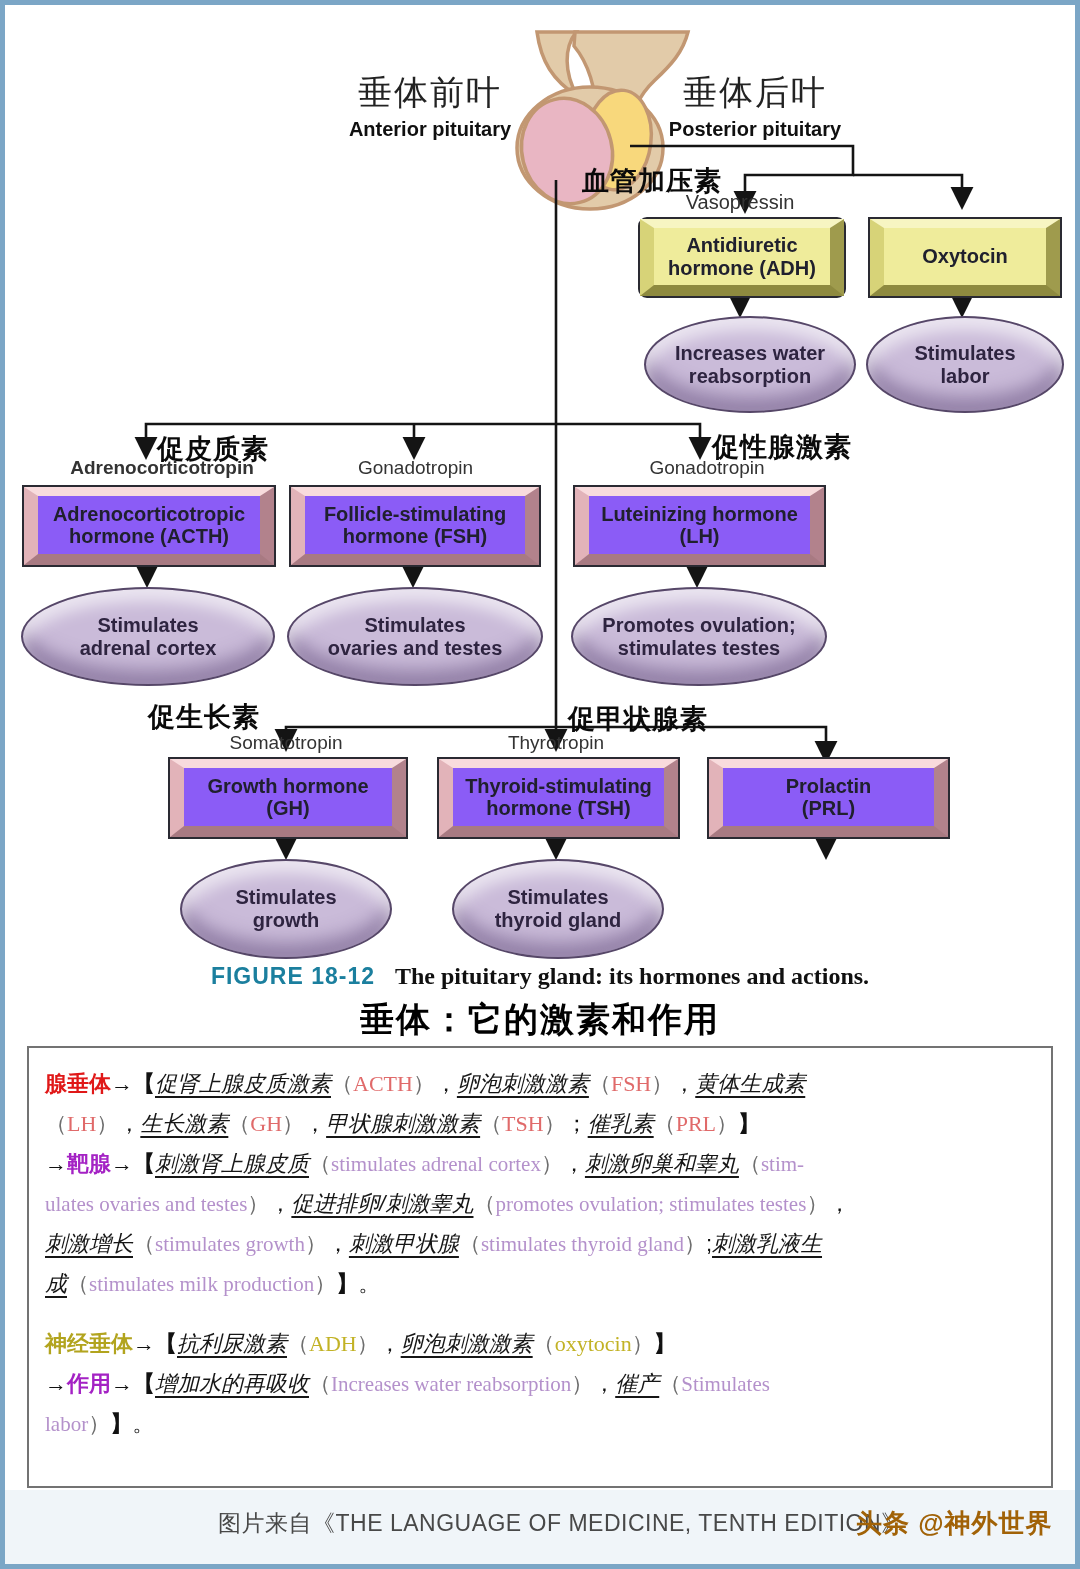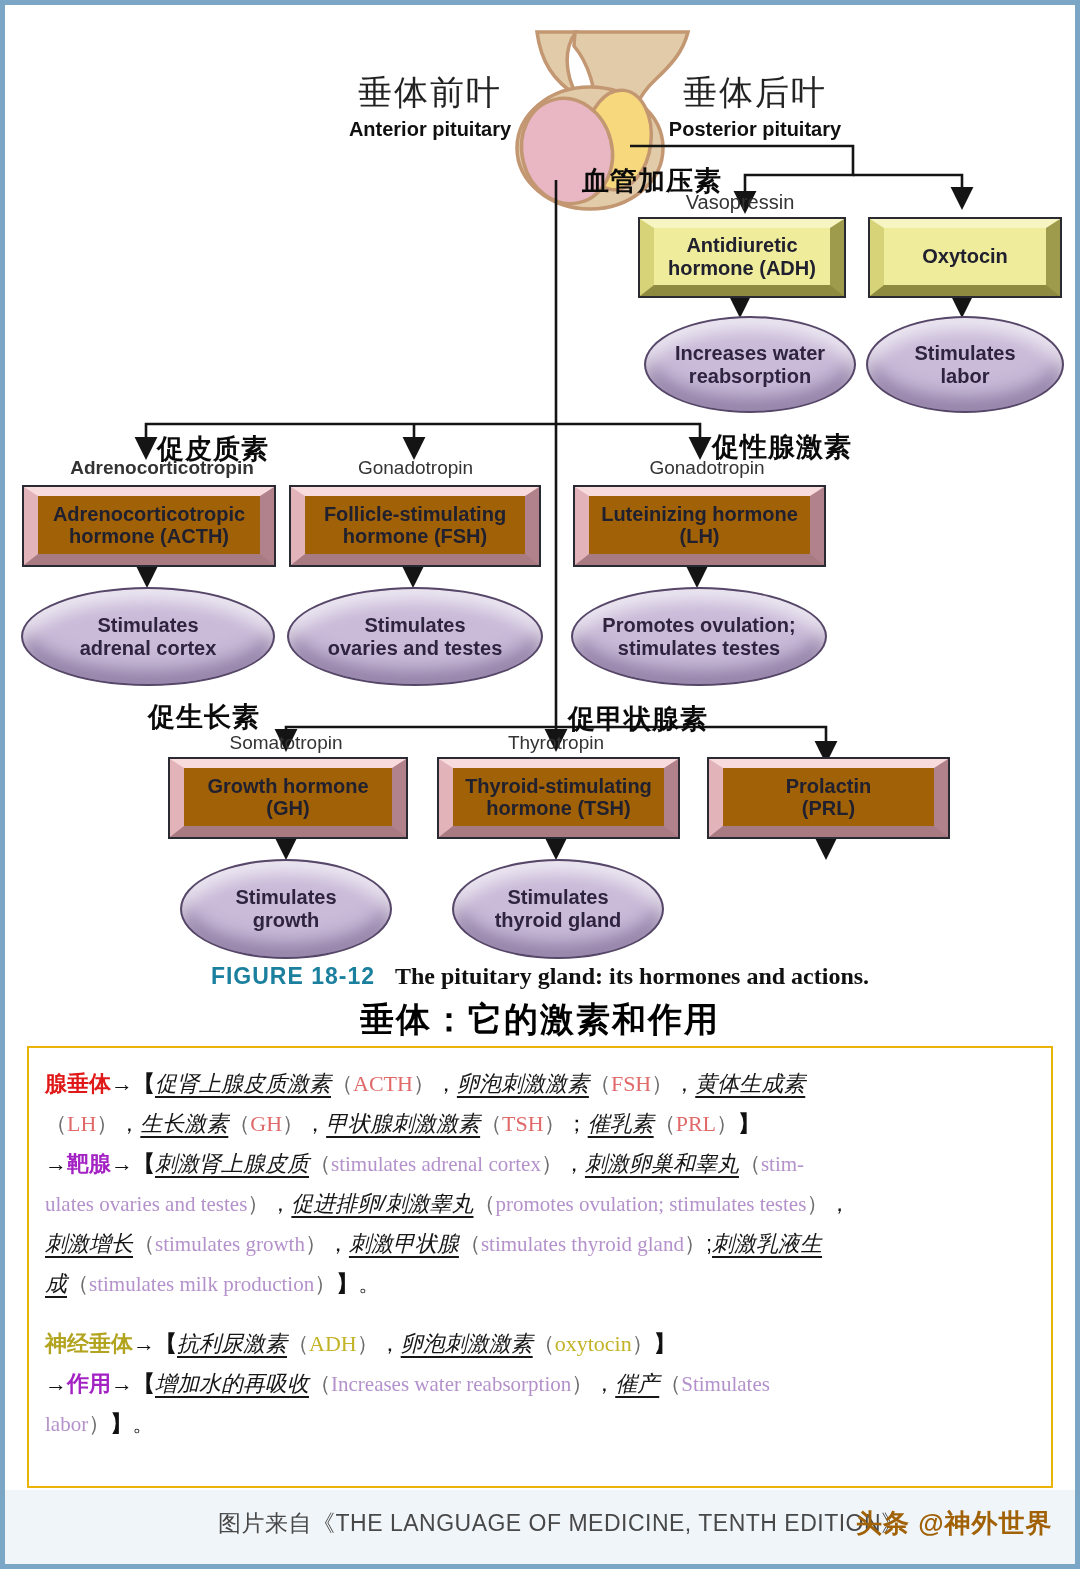--- a/index.html
+++ b/index.html
@@ -8,21 +8,21 @@
   .frame{position:absolute;inset:0;border:5px solid #7ba6c6;z-index:12;pointer-events:none;}
   svg.overlay{position:absolute;left:0;top:0;z-index:1;}
 
   
   .box3d{position:absolute;border:2px solid #2a2a32;z-index:2;}
   .box3d .inner{width:100%;height:100%;box-sizing:border-box;border-style:solid;
       border-width:9px 14px 11px 14px;display:flex;align-items:center;justify-content:center;
       text-align:center;font-weight:bold;font-size:20px;line-height:1.12;color:#20202e;
       white-space:pre-line;}
   .yellow .inner{border-color:#f7f5c2 #9f9b4d #8e8a3f #d7d378;background:#efec9b;}
-  .pink .inner{border-color:#f8dbdd #b2828c #a87a82 #e2b3b9;background:#a16207;}
+  .pink .inner{border-color:#f8dbdd #b2828c #a87a82 #e2b3b9;background:#8b5cf6;}
 
   
   .oval{position:absolute;z-index:2;border:2.5px solid #564768;border-radius:50%;
       background:#cabbd9;display:flex;align-items:center;justify-content:center;text-align:center;
       font-weight:bold;font-size:20px;line-height:1.15;color:#2e2440;white-space:pre-line;
       box-shadow:inset 0 12px 16px rgba(255,255,255,.65),inset 0 -14px 18px rgba(94,72,120,.5);}
 
   
   .cn-label{position:absolute;z-index:2;font-weight:900;font-size:27px;color:#0a0a0a;
       letter-spacing:1px;font-family:"DejaVu Sans",sans-serif;}
@@ -33,21 +33,21 @@
 
   
   .caption-row{position:absolute;z-index:2;display:flex;justify-content:center;
       align-items:baseline;gap:20px;}
   .figure-tag{color:#1b7f9e;font-weight:bold;font-size:23px;letter-spacing:1px;}
   .figure-caption{font-family:"Liberation Serif",serif;font-weight:bold;font-size:24px;color:#101010;}
   .title-cn{position:absolute;z-index:2;font-size:34px;font-weight:900;color:#000;
       text-align:center;letter-spacing:2px;}
 
   
-  .annotation{position:absolute;z-index:2;border:2px solid #eab308;background:#fff;
+  .annotation{position:absolute;z-index:2;border:2px solid #737373;background:#fff;
       box-sizing:border-box;padding:16px 16px 0 16px;}
   .tline{font-size:22px;line-height:40px;color:#111;white-space:nowrap;}
   .tline.gap{margin-top:20px;}
   .seg-b{color:#111;}
   .seg-bracket{color:#111;font-weight:bold;}
   .seg-paren{color:#6e6e6e;}
   .seg-cn{color:#161616;font-style:italic;text-decoration:underline;
       text-underline-offset:5px;text-decoration-thickness:1.5px;}
   .seg-red{color:#e01818;font-weight:bold;}
   .seg-purple{color:#a422c4;font-weight:bold;}
@@ -109,21 +109,21 @@
     <div class="gland-en">Anterior pituitary</div>
   </div>
   <div class="gland-block" style="left:630px;top:70px;width:250px;">
     <div class="gland-cn">垂体后叶</div>
     <div class="gland-en">Posterior pituitary</div>
   </div>
 
   <div class="cn-label" style="left:582px;top:163px;">血管加压素</div>
   <div class="en-label" style="left:650px;top:191px;width:180px;font-size:20px;">Vasopressin</div>
 
-  <div class="box3d yellow" style="left:638px;top:217px;width:204px;height:77px;">
+  <div class="box3d yellow" style="left:638px;top:217px;width:204px;height:77px;border-radius:9px;">
     <div class="inner">Antidiuretic
 hormone (ADH)</div>
   </div>
   <div class="box3d yellow" style="left:868px;top:217px;width:190px;height:77px;">
     <div class="inner">Oxytocin</div>
   </div>
   <div class="oval" style="left:644px;top:316px;width:208px;height:93px;">Increases water
 reabsorption</div>
   <div class="oval" style="left:866px;top:316px;width:194px;height:93px;">Stimulates
 labor</div>

